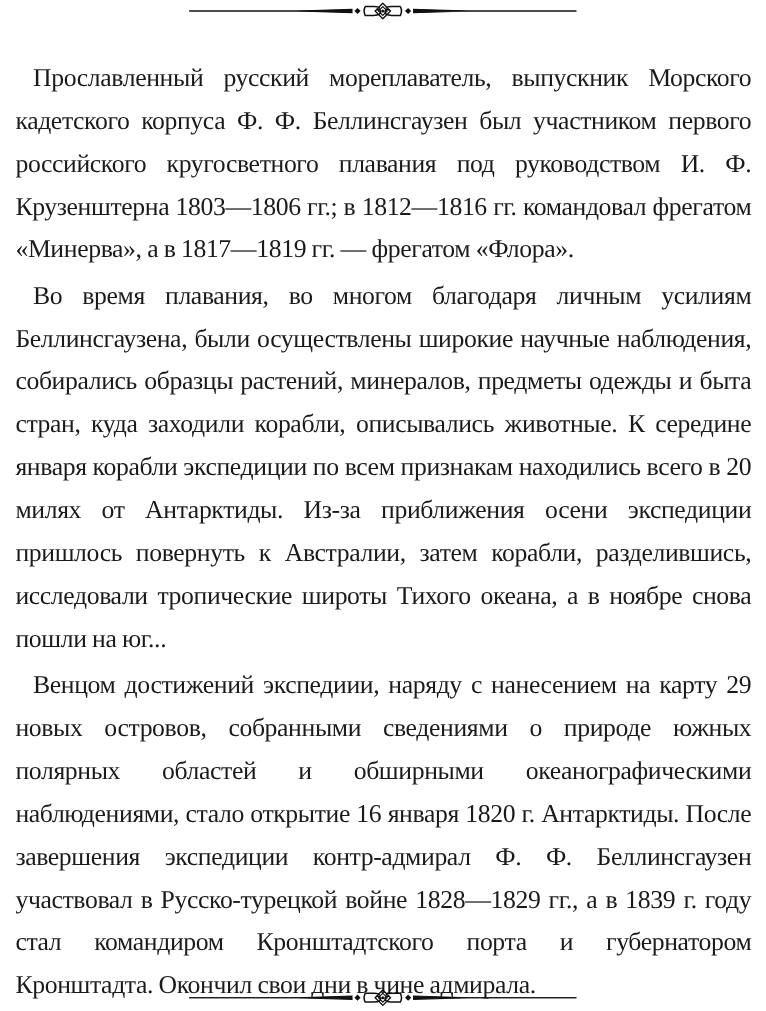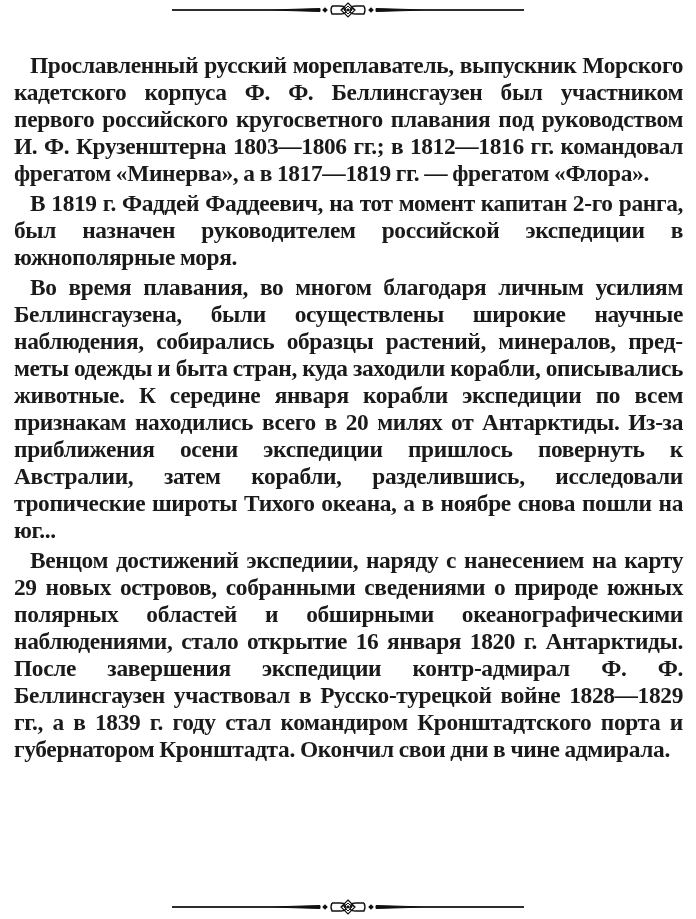--- a/index.html
+++ b/index.html
@@ -26,27 +26,26 @@
   .ornament.bottom { top: 899px; }
   .text-block {
     position: absolute;
     left: 14px;
     top: 52px;
     width: 669px;
   }
   .para {
     margin: 0 0 3px 0;
     font-size: 23.4px;
-    line-height: 27px;
+    line-height: 39px;
     text-align: justify;
     text-indent: 16px;
     letter-spacing: -0.35px;
     word-spacing: -0.5px;
     hyphens: manual;
-    font-weight: bold;
   }
   .para:last-child { margin-bottom: 12px; }
 </style>
 </head>
 <body>
 
 <svg class="ornament top" viewBox="0 0 356 16" xmlns="http://www.w3.org/2000/svg">
   <g fill="#111" stroke="#111">
     <path d="M2 8 L100 8 L150 6.5 L150 9.5 L100 8 Z" stroke-width="1"></path>
     <line x1="2" y1="8" x2="148" y2="8" stroke-width="1"></line>
@@ -57,21 +56,20 @@
     <path d="M162 4 Q160 8 162 12 L170 12 Q176 12 176 9 Q176 6 172 7 M162 4 L170 4 Q175 4 175 6" fill="none" stroke-width="1.4"></path>
     <path d="M194 4 Q196 8 194 12 L186 12 Q180 12 180 9 Q180 6 184 7 M194 4 L186 4 Q181 4 181 6" fill="none" stroke-width="1.4"></path>
     <path d="M178 1 L185 8 L178 15 L171 8 Z" fill="none" stroke-width="1.2"></path>
     <path d="M178 4 L182 8 L178 12 L174 8 Z" fill="none" stroke-width="1"></path>
     <circle cx="178" cy="8" r="1.4" stroke="none"></circle>
   </g>
 </svg>
 
 <main class="text-block">
   <p class="para">Прославленный русский мореплаватель, выпускник Мор­ского кадетского корпуса Ф. Ф. Беллинсгаузен был участни­ком первого российского кругосветного плавания под руко­водством И. Ф. Крузенштерна 1803—1806 гг.; в 1812—1816 гг. командовал фрегатом «Минерва», а в 1817—1819 гг. — фре­гатом «Флора».</p>
-  <p class="para">В 1819 г. Фаддей Фаддеевич, на тот момент капитан 2-го ранга, был назначен руководителем российской экспедиции в южнополярные моря.</p>
   <p class="para">Во время плавания, во многом благодаря личным усили­ям Беллинсгаузена, были осуществлены широкие научные наблюдения, собирались образцы растений, минералов, пред­меты одежды и быта стран, куда заходили корабли, описы­вались животные. К середине января корабли экспедиции по всем признакам находились всего в 20 милях от Антарк­тиды. Из-за приближения осени экспедиции пришлось по­вернуть к Австралии, затем корабли, разделившись, иссле­довали тропические широты Тихого океана, а в ноябре сно­ва пошли на юг...</p>
   <p class="para">Венцом достижений экспедиии, наряду с нанесением на карту 29 новых островов, собранными сведениями о приро­де южных полярных областей и обширными океанографи­ческими наблюдениями, стало открытие 16 января 1820 г. Антарктиды. После завершения экспедиции контр-адмирал Ф. Ф. Беллинсгаузен участвовал в Русско-турецкой войне 1828—1829 гг., а в 1839 г. году стал командиром Кронштадт­ского порта и губернатором Кронштадта. Окончил свои дни в чине адмирала.</p>
 </main>
 
 <svg class="ornament bottom" viewBox="0 0 356 16" xmlns="http://www.w3.org/2000/svg">
   <g fill="#111" stroke="#111">
     <path d="M2 8 L100 8 L150 6.5 L150 9.5 L100 8 Z" stroke-width="1"></path>
     <line x1="2" y1="8" x2="148" y2="8" stroke-width="1"></line>
     <path d="M354 8 L256 8 L206 6.5 L206 9.5 L256 8 Z" stroke-width="1"></path>
     <line x1="208" y1="8" x2="354" y2="8" stroke-width="1"></line>

